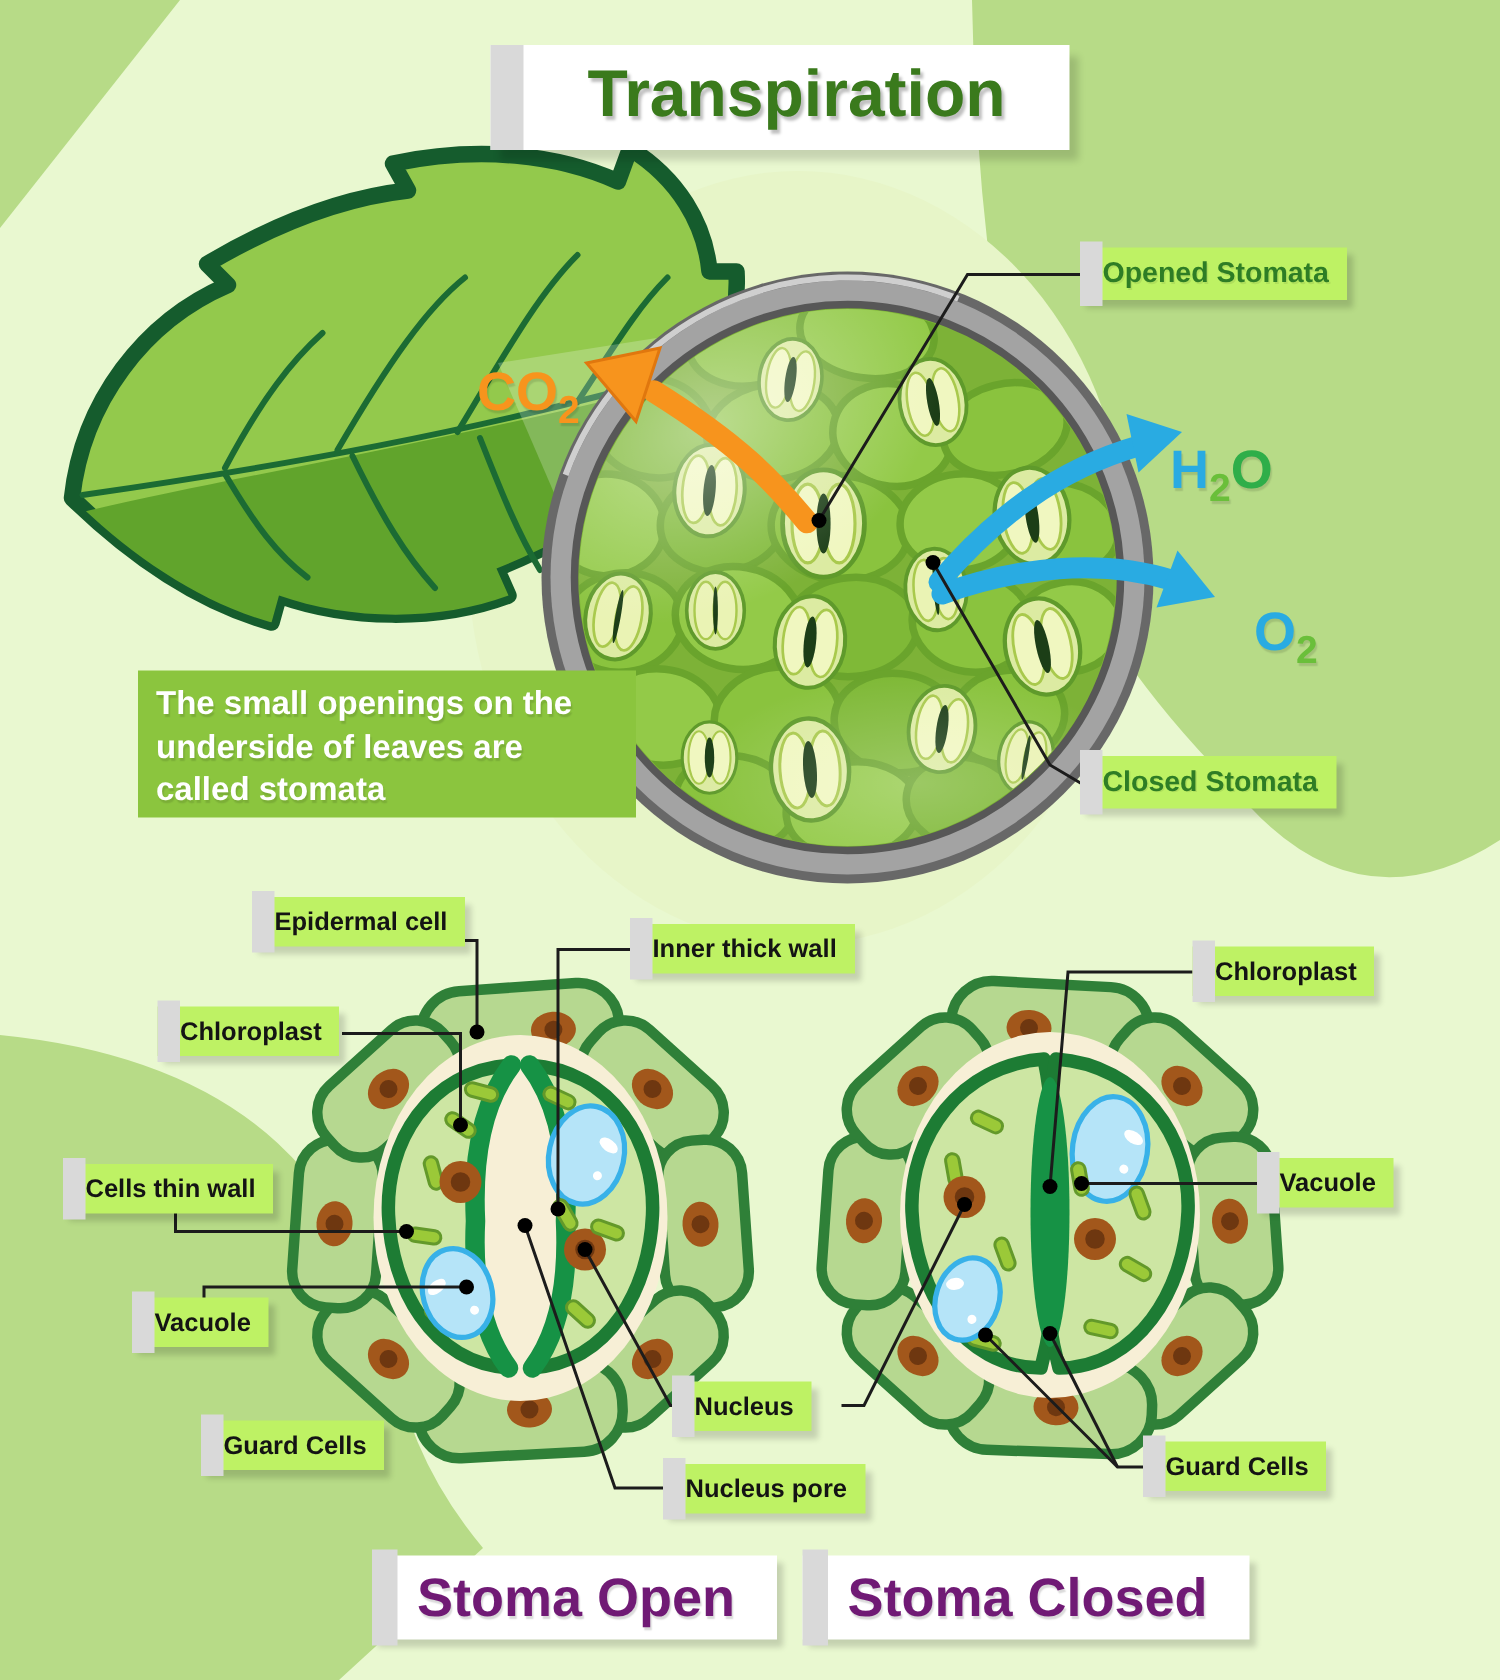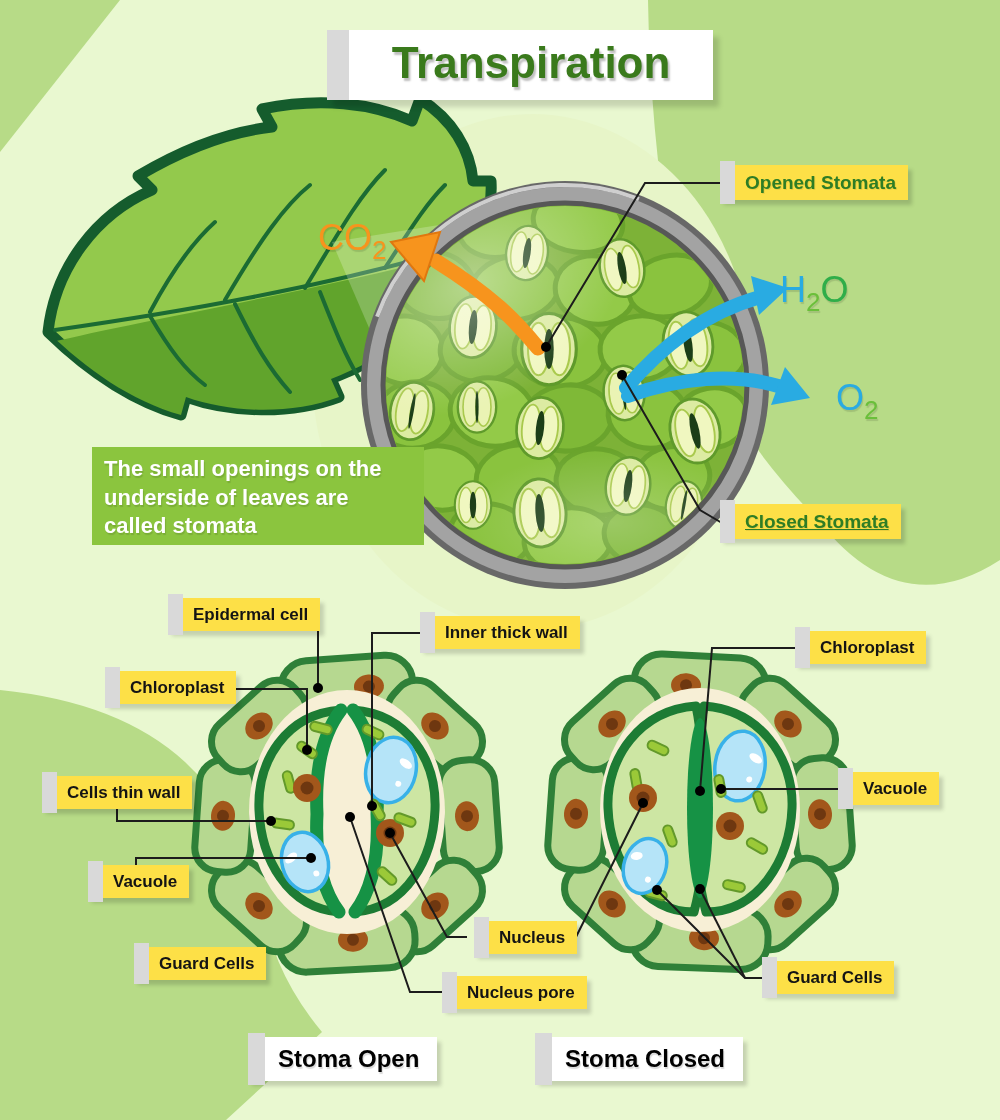--- a/index.html
+++ b/index.html
@@ -5,35 +5,35 @@
   html,body { margin:0; padding:0; }
   body { font-family:"Liberation Sans", sans-serif; }
   #stage {
     position:relative; width:1000px; height:1120px;
     background:#e9f8d0; overflow:hidden;
   }
   #art { position:absolute; left:0; top:0; }
 
   
   .label-box {
-    position:absolute; background:#fde047; color:#141414;
+    position:absolute; background:#bef264; color:#141414;
     font-weight:bold; font-size:17px; line-height:1;
-    padding:8px 12px 8px 25px; white-space:nowrap;
+    padding:8px 12px 8px 15px; white-space:nowrap;
     box-shadow:4px 5px 4px rgba(0,0,0,0.16);
   }
   .label-box::before {
     content:""; position:absolute; left:0; top:-4px; bottom:-4px;
     width:15px; background:#d9d9d9;
   }
   .label-green { color:#2e7d25; font-size:19px; text-shadow:1px 1px 0 rgba(0,0,0,0.08); }
 
   .section-title {
-    position:absolute; background:#ffffff; color:#000000;
-    font-weight:bold; font-size:24px; line-height:1;
-    padding:10px 18px 10px 30px; white-space:nowrap;
+    position:absolute; background:#ffffff; color:#701a75;
+    font-weight:bold; font-size:36px; line-height:1;
+    padding:10px 28px 10px 30px; white-space:nowrap;
     box-shadow:4px 5px 4px rgba(0,0,0,0.16);
     text-shadow:1px 2px 1px rgba(0,0,0,0.15);
   }
   .section-title::before {
     content:""; position:absolute; left:0; top:-4px; bottom:-4px;
     width:17px; background:#d9d9d9;
   }
 
   .banner {
     position:absolute; left:327px; top:30px; width:386px; height:70px;
@@ -50,22 +50,22 @@
     text-shadow:2px 3px 2px rgba(0,0,0,0.25);
   }
 
   .info-box {
     position:absolute; left:92px; top:447px; width:332px; height:98px;
     background:#8bc53e; color:#ffffff; font-weight:bold;
     font-size:22px; line-height:1.3; padding:8px 0 0 12px;
     box-sizing:border-box; text-shadow:1px 2px 1px rgba(0,0,0,0.12);
   }
 
-  .mol { position:absolute; font-weight:normal; font-size:36px; line-height:1;
-         text-shadow:1px 2px 1px rgba(0,0,0,0.12); }
+  .mol { position:absolute; font-weight:bold; font-size:36px; line-height:1;
+         text-shadow:1px 2px 1px rgba(0,0,0,0.12);margin-top:23px; }
   .mol .sub { font-size:26px; vertical-align:-9px; }
   .c-orange { color:#f7941d; }
   .c-blue   { color:#29abe2; }
   .c-green  { color:#2fae49; }
   .c-green2 { color:#6abf3a; }
 </style>
 </head>
 <body>
 
 <div id="stage">
@@ -404,29 +404,29 @@
     <span class="c-blue">O</span><span class="sub c-green2">2</span>
   </div>
 
   <div class="info-box">
     <div>The small openings on the</div>
     <div>underside of leaves are</div>
     <div>called stomata</div>
   </div>
 
   <div class="label-box label-green" style="left:720px; top:165px;">Opened Stomata</div>
-  <div class="label-box label-green" style="left:720px; top:504px;text-decoration:underline;">Closed Stomata</div>
+  <div class="label-box label-green" style="left:720px; top:504px;">Closed Stomata</div>
 
   <div class="label-box" style="left:168px; top:598px;">Epidermal cell</div>
   <div class="label-box" style="left:420px; top:616px;text-align:center;">Inner thick wall</div>
   <div class="label-box" style="left:105px; top:671px;">Chloroplast</div>
   <div class="label-box" style="left:42px; top:776px;">Cells thin wall</div>
   <div class="label-box" style="left:88px; top:865px;">Vacuole</div>
   <div class="label-box" style="left:134px; top:947px;">Guard Cells</div>
-  <div class="label-box" style="left:474px; top:921px;">Nucleus</div>
+  <div class="label-box" style="left:448px; top:921px;">Nucleus</div>
   <div class="label-box" style="left:442px; top:976px;">Nucleus pore</div>
   <div class="label-box" style="left:795px; top:631px;">Chloroplast</div>
   <div class="label-box" style="left:838px; top:772px;">Vacuole</div>
   <div class="label-box" style="left:762px; top:961px;">Guard Cells</div>
 
   <div class="section-title" style="left:248px; top:1037px;">Stoma Open</div>
   <div class="section-title" style="left:535px; top:1037px;">Stoma Closed</div>
 
 </div>
 

